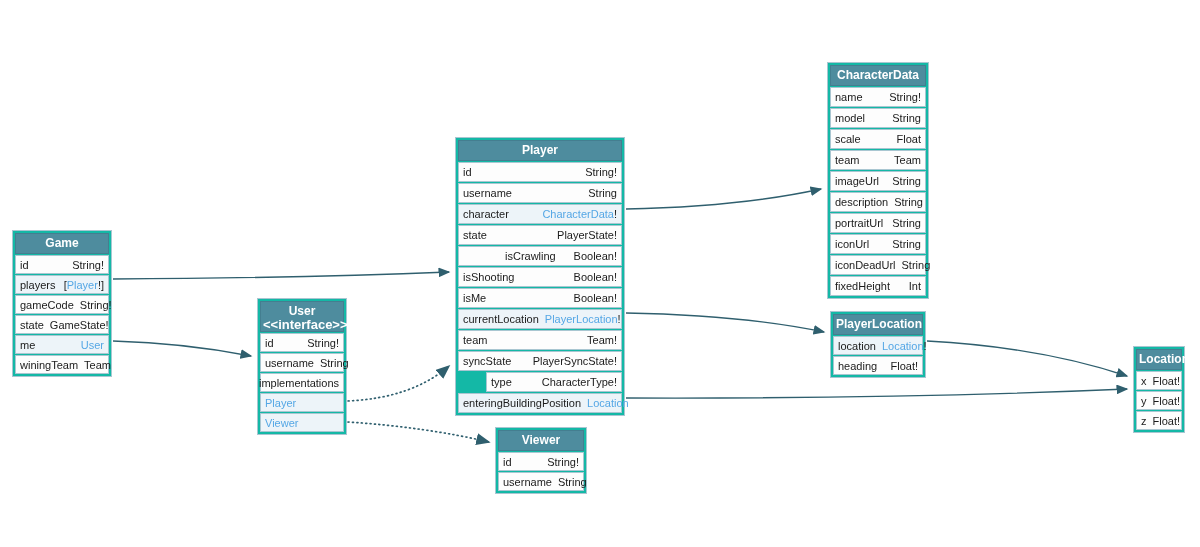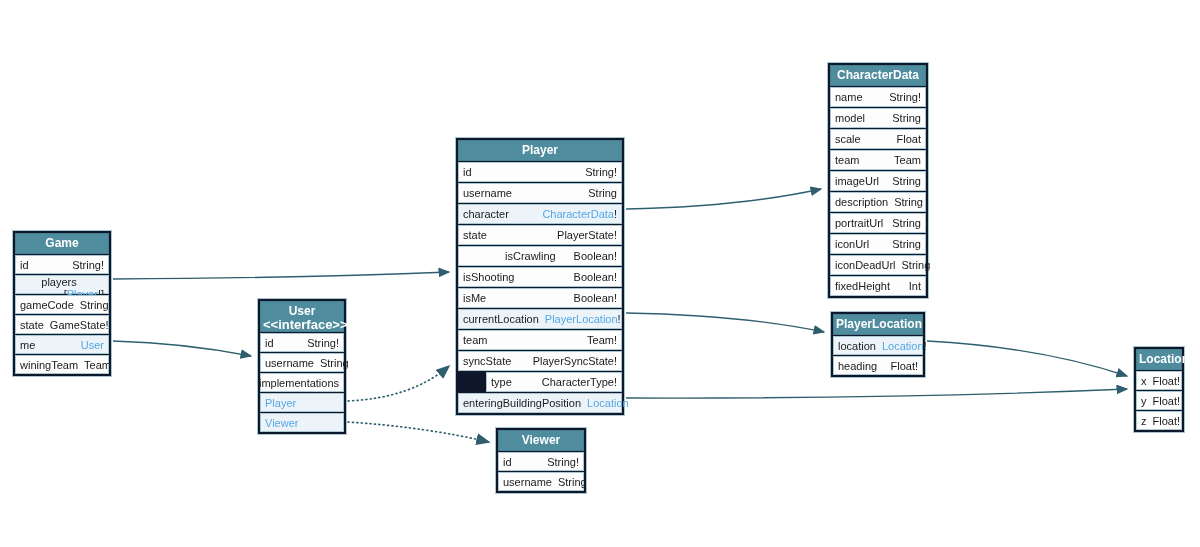--- a/index.html
+++ b/index.html
@@ -15,21 +15,21 @@
   html,body{margin:0;padding:0;background:#ffffff;}
   .canvas{
     position:relative;width:1200px;height:547px;background:#ffffff;
     font-family:"Liberation Sans",sans-serif;overflow:hidden;
   }
   .edges{position:absolute;left:0;top:0;z-index:0;pointer-events:none;}
   .edge{fill:none;stroke:var(--arrow);stroke-width:1.4;}
   .edge.dotted{stroke-dasharray:1 3.4;stroke-linecap:round;stroke-width:1.7;}
   .etable{
     position:absolute;z-index:1;box-sizing:border-box;
-    border:1px solid var(--border);background:#0f172a;
+    border:1px solid var(--border);background:#14b8a6;
     padding:2px;display:flex;flex-direction:column;gap:1px;
   }
   .thead{
     background:var(--header);border:1px solid var(--header-border);
     color:#fff;text-align:center;font-weight:bold;font-size:12px;
     line-height:17px;padding:1px 2px;flex:0 0 auto;box-sizing:border-box;
   }
   .thead .stereotype{display:block;font-size:13px;line-height:10px;font-weight:bold;}
   .trow{
     box-sizing:border-box;border:1px solid var(--border);
@@ -61,21 +61,21 @@
       <path d="M626,313 Q742,315 824,332" class="edge" marker-end="url(#arrowhead)"></path>
       <path d="M927,341 Q1040,347 1127,376" class="edge" marker-end="url(#arrowhead)"></path>
       <path d="M626,398 Q900,399 1127,389" class="edge" marker-end="url(#arrowhead)"></path>
     </svg>
     <div class="etable" style="left: 12px; top: 230px; width: 100px;">
       <div class="thead">Game</div>
       <div class="trow" style="height: 19px;">
         <span class="fname">id</span>
         <span class="ftype">String!</span>
       </div>
-      <div class="trow linkrow" style="height: 19px; flex-direction: column;">
+      <div class="trow linkrow" style="height: 19px;">
         <span class="fname">players</span>
         <span class="ftype"><span>[</span><span class="link-text">Player</span><span>!]</span></span>
       </div>
       <div class="trow" style="height: 19px;">
         <span class="fname">gameCode</span>
         <span class="ftype">String!</span>
       </div>
       <div class="trow" style="height: 19px;">
         <span class="fname">state</span>
         <span class="ftype">GameState!</span>

